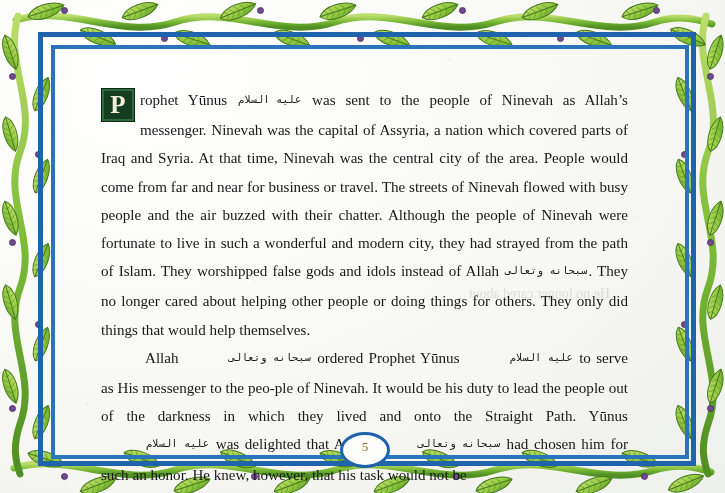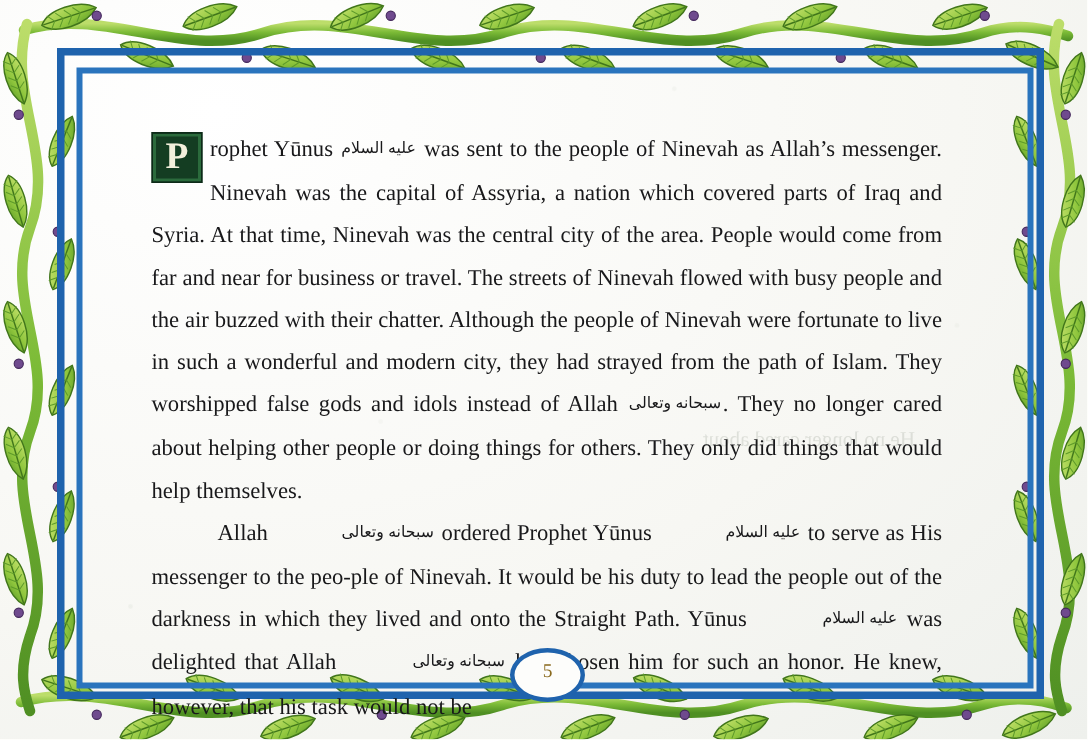--- a/index.html
+++ b/index.html
@@ -101,21 +101,21 @@
     text-align: center;
     border: 1px solid #0d2a18;
     box-shadow: inset 0 0 0 2px #2b6b3c;
     letter-spacing: 0;
   }
   .honorific {
     display: inline-block;
     position: relative;
     top: -2px;
     font-size: 10.5px;
-    font-family: Liberation Sans, sans-serif;
+    font-family: Liberation Mono, monospace;
     color: #18181a;
     letter-spacing: -0.5px;
     padding: 0 1px;
   }
 
   
   .ghost-text {
     position: absolute;
     left: 360px;
     top: 286px;

